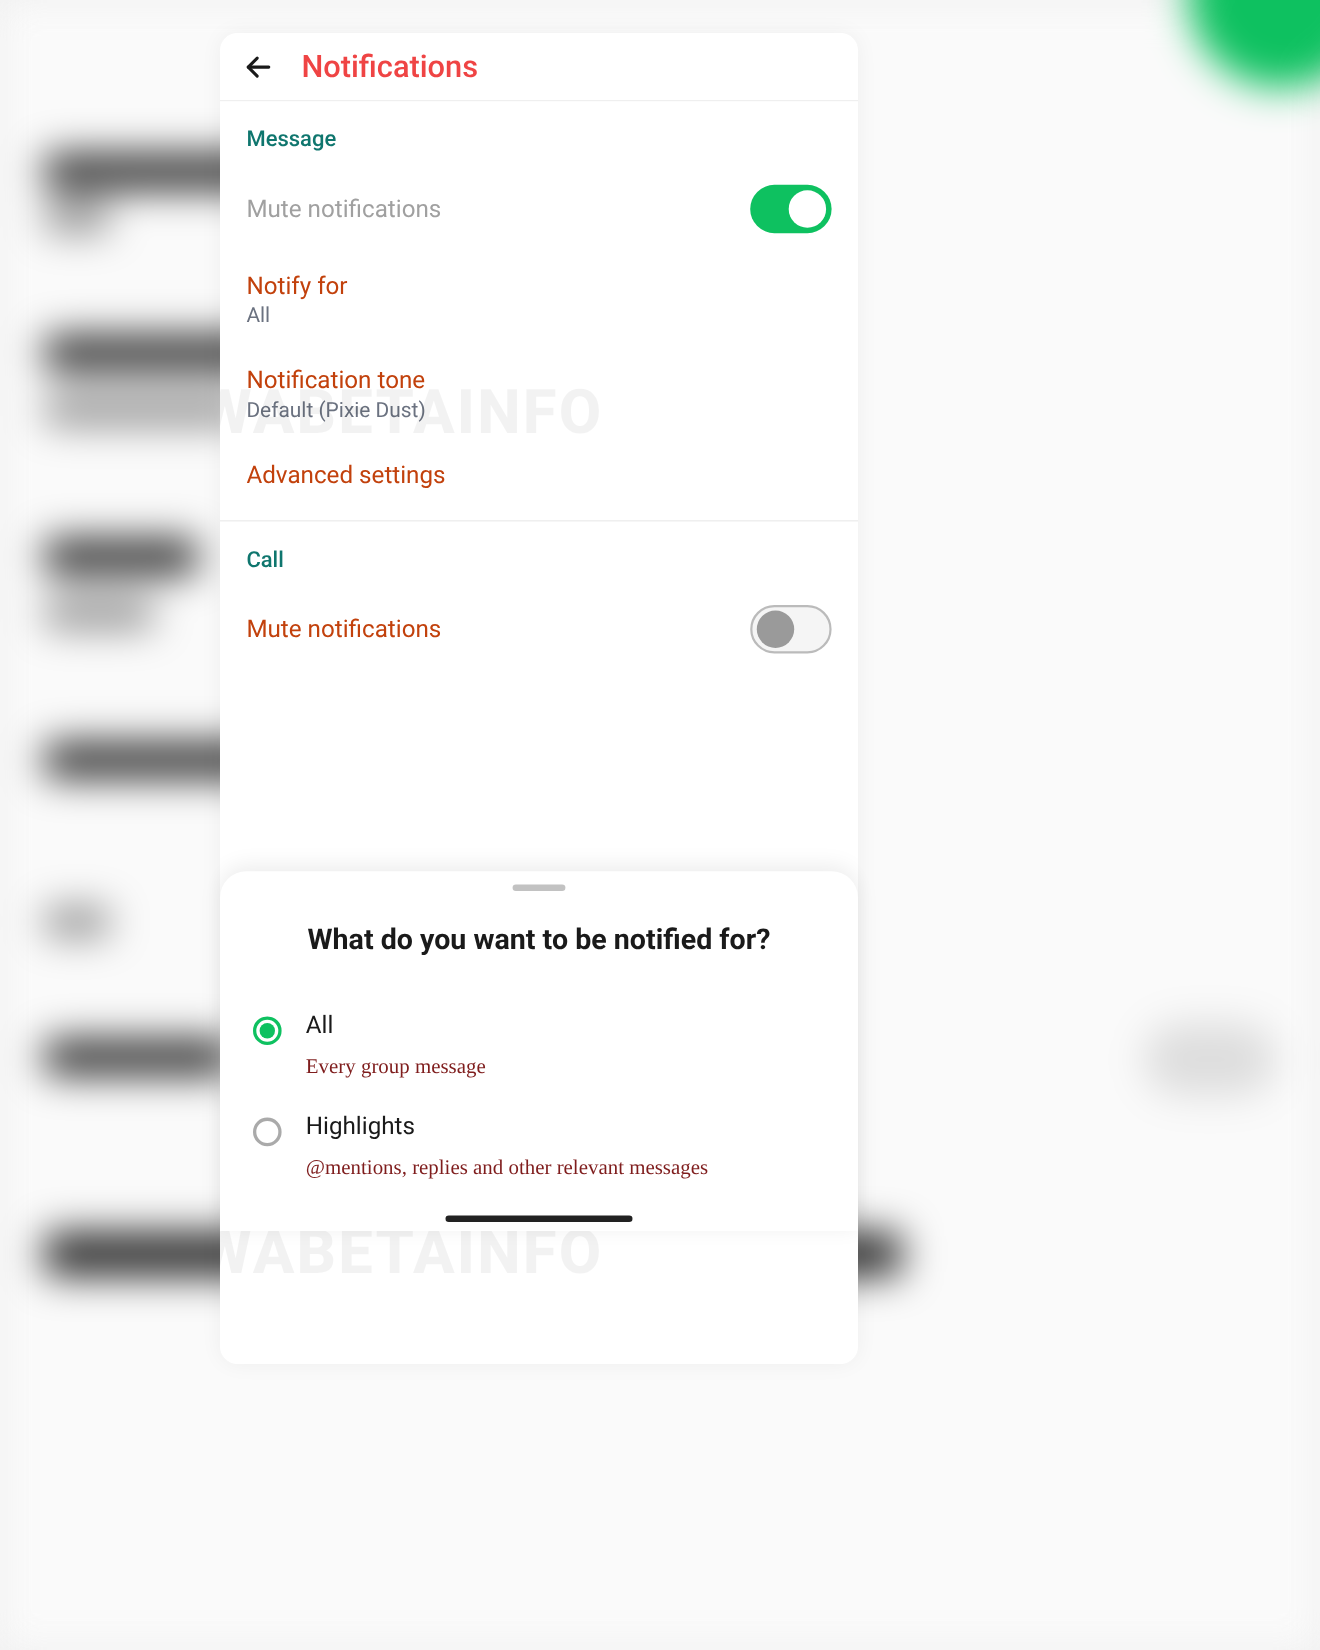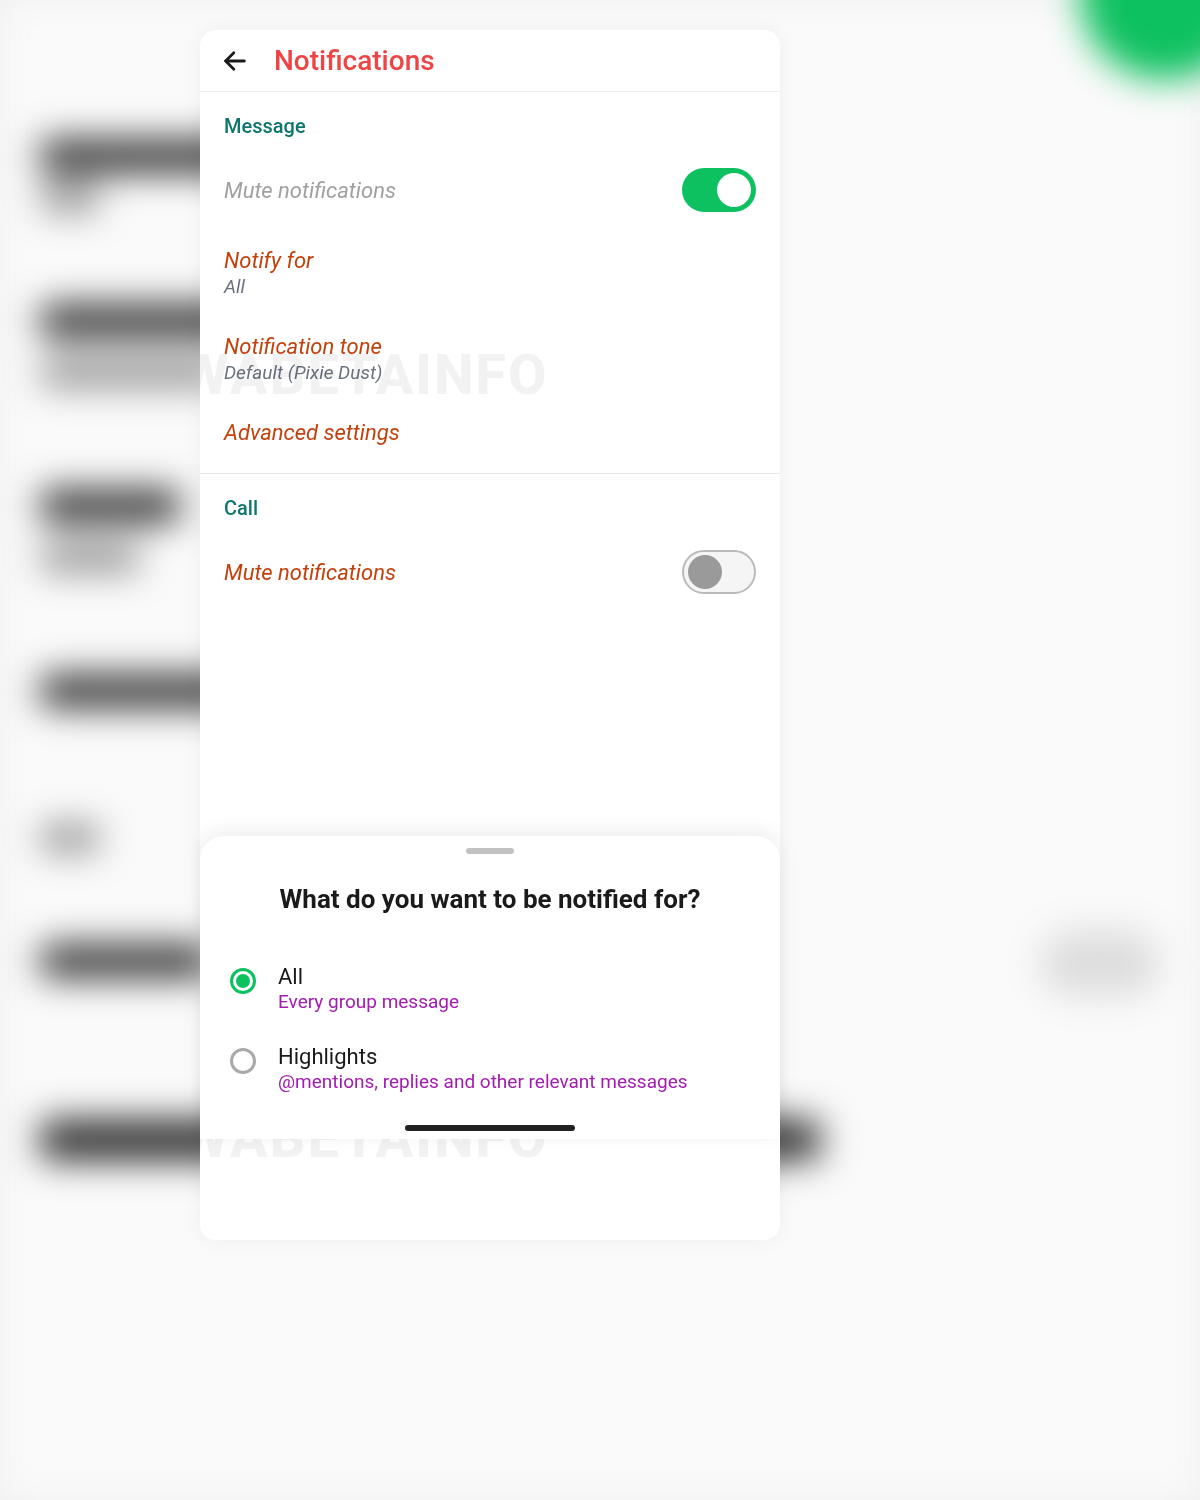--- a/index.html
+++ b/index.html
@@ -87,21 +87,20 @@
     }
     .setting-row {
       padding: 18px 24px;
       display: flex;
       align-items: center;
       justify-content: space-between;
       cursor: pointer;
     }
     .setting-text {
       flex: 1;
-      font-style: italic;
     }
     .setting-label {
       font-size: 22px;
       color: #c2410c;
       font-weight: 400;
     }
     .setting-label.muted {
       color: #a0a0a0;
     }
     .setting-value {
@@ -158,21 +157,21 @@
       left: -20px;
     }
     .watermark.lower {
       top: 1075px;
       left: -20px;
     }
     .bottom-sheet {
       position: absolute;
       left: 200px;
       width: 580px;
-      top: 836px;
+      top: 792px;
       background: #fff;
       border-radius: 24px 24px 0 0;
       box-shadow: 0 -4px 20px rgba(0,0,0,0.08);
       padding-bottom: 30px;
     }
     .sheet-handle {
       width: 48px;
       height: 6px;
       background: #c2c2c2;
       border-radius: 3px;
@@ -217,23 +216,24 @@
     .radio-text {
       flex: 1;
     }
     .radio-label {
       font-size: 22px;
       color: #1a1a1a;
       font-weight: 400;
     }
     .radio-desc {
       font-size: 19px;
-      color: #a21caf;
-      margin-top: 0;
+      color: #7f1d1d;
+      margin-top: 12px;
       line-height: 1.4;
+      font-family: Liberation Serif, serif;
     }
     .home-indicator {
       position: absolute;
       bottom: 8px;
       left: 50%;
       transform: translateX(-50%);
       width: 170px;
       height: 6px;
       background: #222;
       border-radius: 3px;

